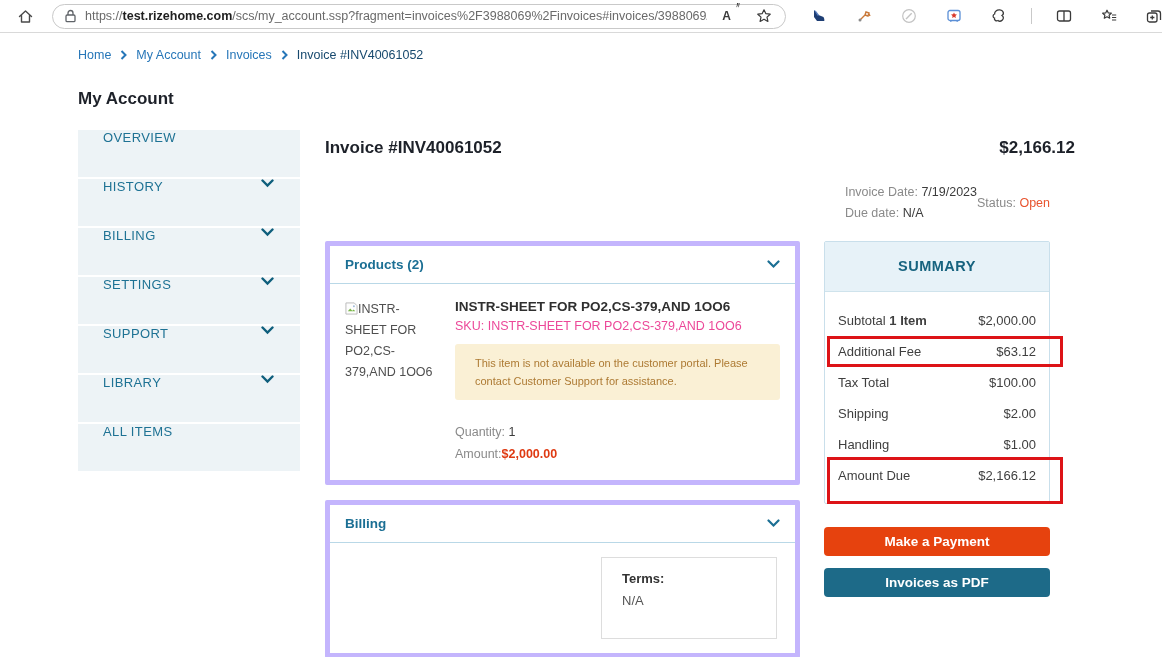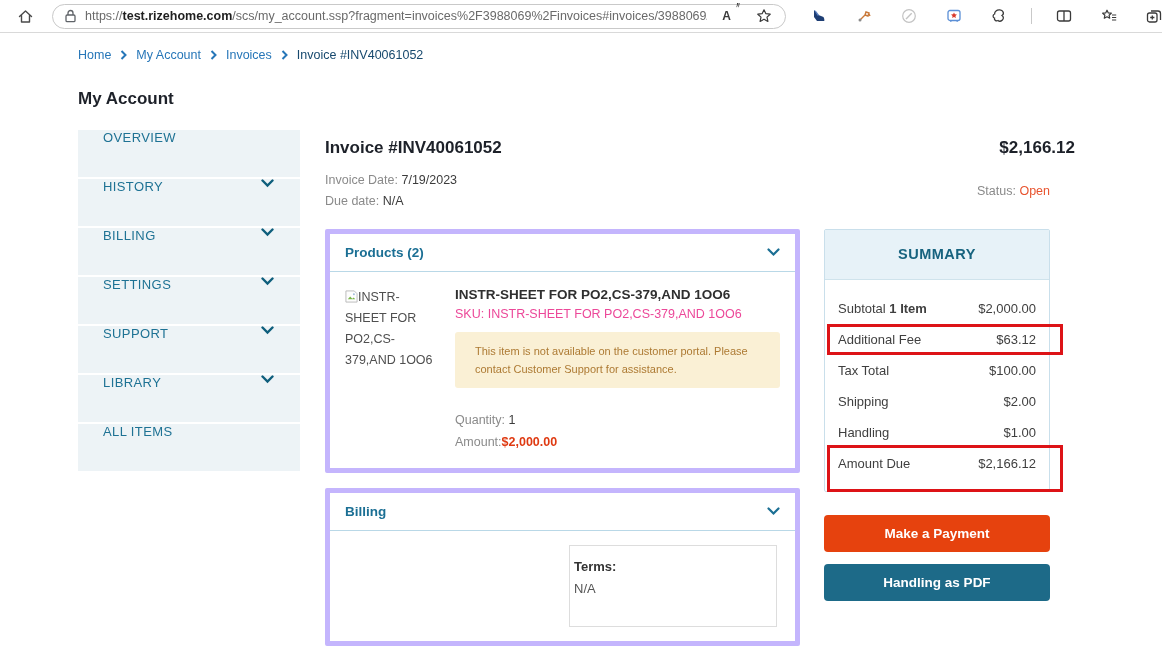--- a/index.html
+++ b/index.html
@@ -32,21 +32,21 @@
   
   .layout { display:flex; margin:21px 0 0 78px; align-items:flex-start; }
   .sidebar { width:222px; flex:0 0 auto; }
   .side-item { height:47px; background:#edf3f6; margin-bottom:2px; display:flex;
     align-items:flex-start; justify-content:space-between; padding:0 26px 0 25px;
     color:#1e7294; font-size:13px; letter-spacing:.4px; cursor:pointer; }
   .main { width:750px; margin-left:25px; flex:0 0 auto; }
 
   .inv-head { display:flex; justify-content:space-between; align-items:baseline; margin-top:8px;}
   .inv-title, .inv-total { font-size:17px; font-weight:bold; color:#1d2129; }
-  .inv-meta { display:flex; justify-content:space-between; margin-top:12px; }
+  .inv-meta { display:flex; justify-content:flex-end; margin-top:24px; }
   .meta-line { font-size:12.5px; color:#8a8a8a; line-height:21px; }
   .meta-line b { color:#3c3c3c; font-weight:normal; }
   .status-line { font-size:12.5px; color:#8a8a8a; align-self:center; padding-right:25px;}
   .status-open { color:#e8542f; }
 
   .cols { display:flex; margin-top:17px; align-items:flex-start; }
   .col-left { width:475px; flex:0 0 auto; }
   .col-right { width:226px; margin-left:24px; flex:0 0 auto; }
 
   .panel { border:5px solid #c4b5fd; border-radius:2px; background:#fff; }
@@ -62,38 +62,38 @@
   .p-sku { color:#ec4899; font-size:12.5px; margin-top:5px; }
   .warn { background:#faf0d5; color:#ad7a33; font-size:11px; line-height:18px;
     padding:10px 20px; margin-top:11px; border-radius:3px; }
   .kv { margin-top:21px; }
   .kv-row { font-size:12.5px; color:#8a8a8a; line-height:22px; }
   .kv-row b { color:#3c3c3c; font-weight:normal; }
   .kv-row .amt { color:#df3a12; font-weight:bold; }
 
   .billing-panel { margin-top:15px; }
   .billing-body { min-height:110px; padding:14px 18px 14px 15px; display:flex; }
-  .terms-box { border:1px solid #ddd; width:208px; min-height:81px;
-    margin-left:auto; padding:13px 4px; }
+  .terms-box { border:1px solid #ddd; width:176px; min-height:81px;
+    margin-left:auto; padding:13px 20px; }
   .terms-label { font-weight:bold; font-size:13px; color:#333; }
   .terms-val { font-size:13px; color:#555; margin-top:7px; }
 
   .sum-panel { border:1px solid #c9dfeb; border-radius:2px; }
   .sum-head { background:#e7f2f8; text-align:center; padding:16px 0 17px;
     color:#17637f; font-weight:bold; font-size:14.5px; letter-spacing:.5px;
     border-bottom:1px solid #cfe3ec; }
   .sum-body { padding:13px 12px 12px; }
   .sum-row { display:flex; justify-content:space-between; font-size:13px;
     color:#3f3f3f; padding:8px 1px; position:relative; }
   .sum-row b { font-weight:bold; }
   .red-box { position:absolute; left:-10px; right:-26px; top:0; bottom:0;
     border:3px solid #dd1317; pointer-events:none; }
   .red-box.tall { top:-3px; bottom:-13px; }
 
-  .btn { display:block; width:100%; height:37px; border:none; border-radius:4px;
+  .btn { display:block; width:100%; height:29px; border:none; border-radius:4px;
     color:#fff; font-weight:bold; font-size:13.5px; font-family:inherit; cursor:pointer; }
   .btn-pay { background:#e6420e; margin-top:23px; }
   .btn-pdf { background:#1d6a88; margin-top:12px; }
 </style>
 </head>
 <body>
 
 <div class="chrome">
   <div class="chrome-btn">
     <svg width="17" height="17" viewBox="0 0 17 17">
@@ -317,17 +317,17 @@
               <span>$1.00</span>
             </div>
             <div class="sum-row">
               <span>Amount Due</span>
               <span>$2,166.12</span>
               <div class="red-box tall"></div>
             </div>
           </div>
         </div>
         <button class="btn btn-pay">Make a Payment</button>
-        <button class="btn btn-pdf">Handling as PDF</button>
+        <button class="btn btn-pdf">Invoices as PDF</button>
       </div>
     </div>
   </div>
 </div>
 
 </body></html>

